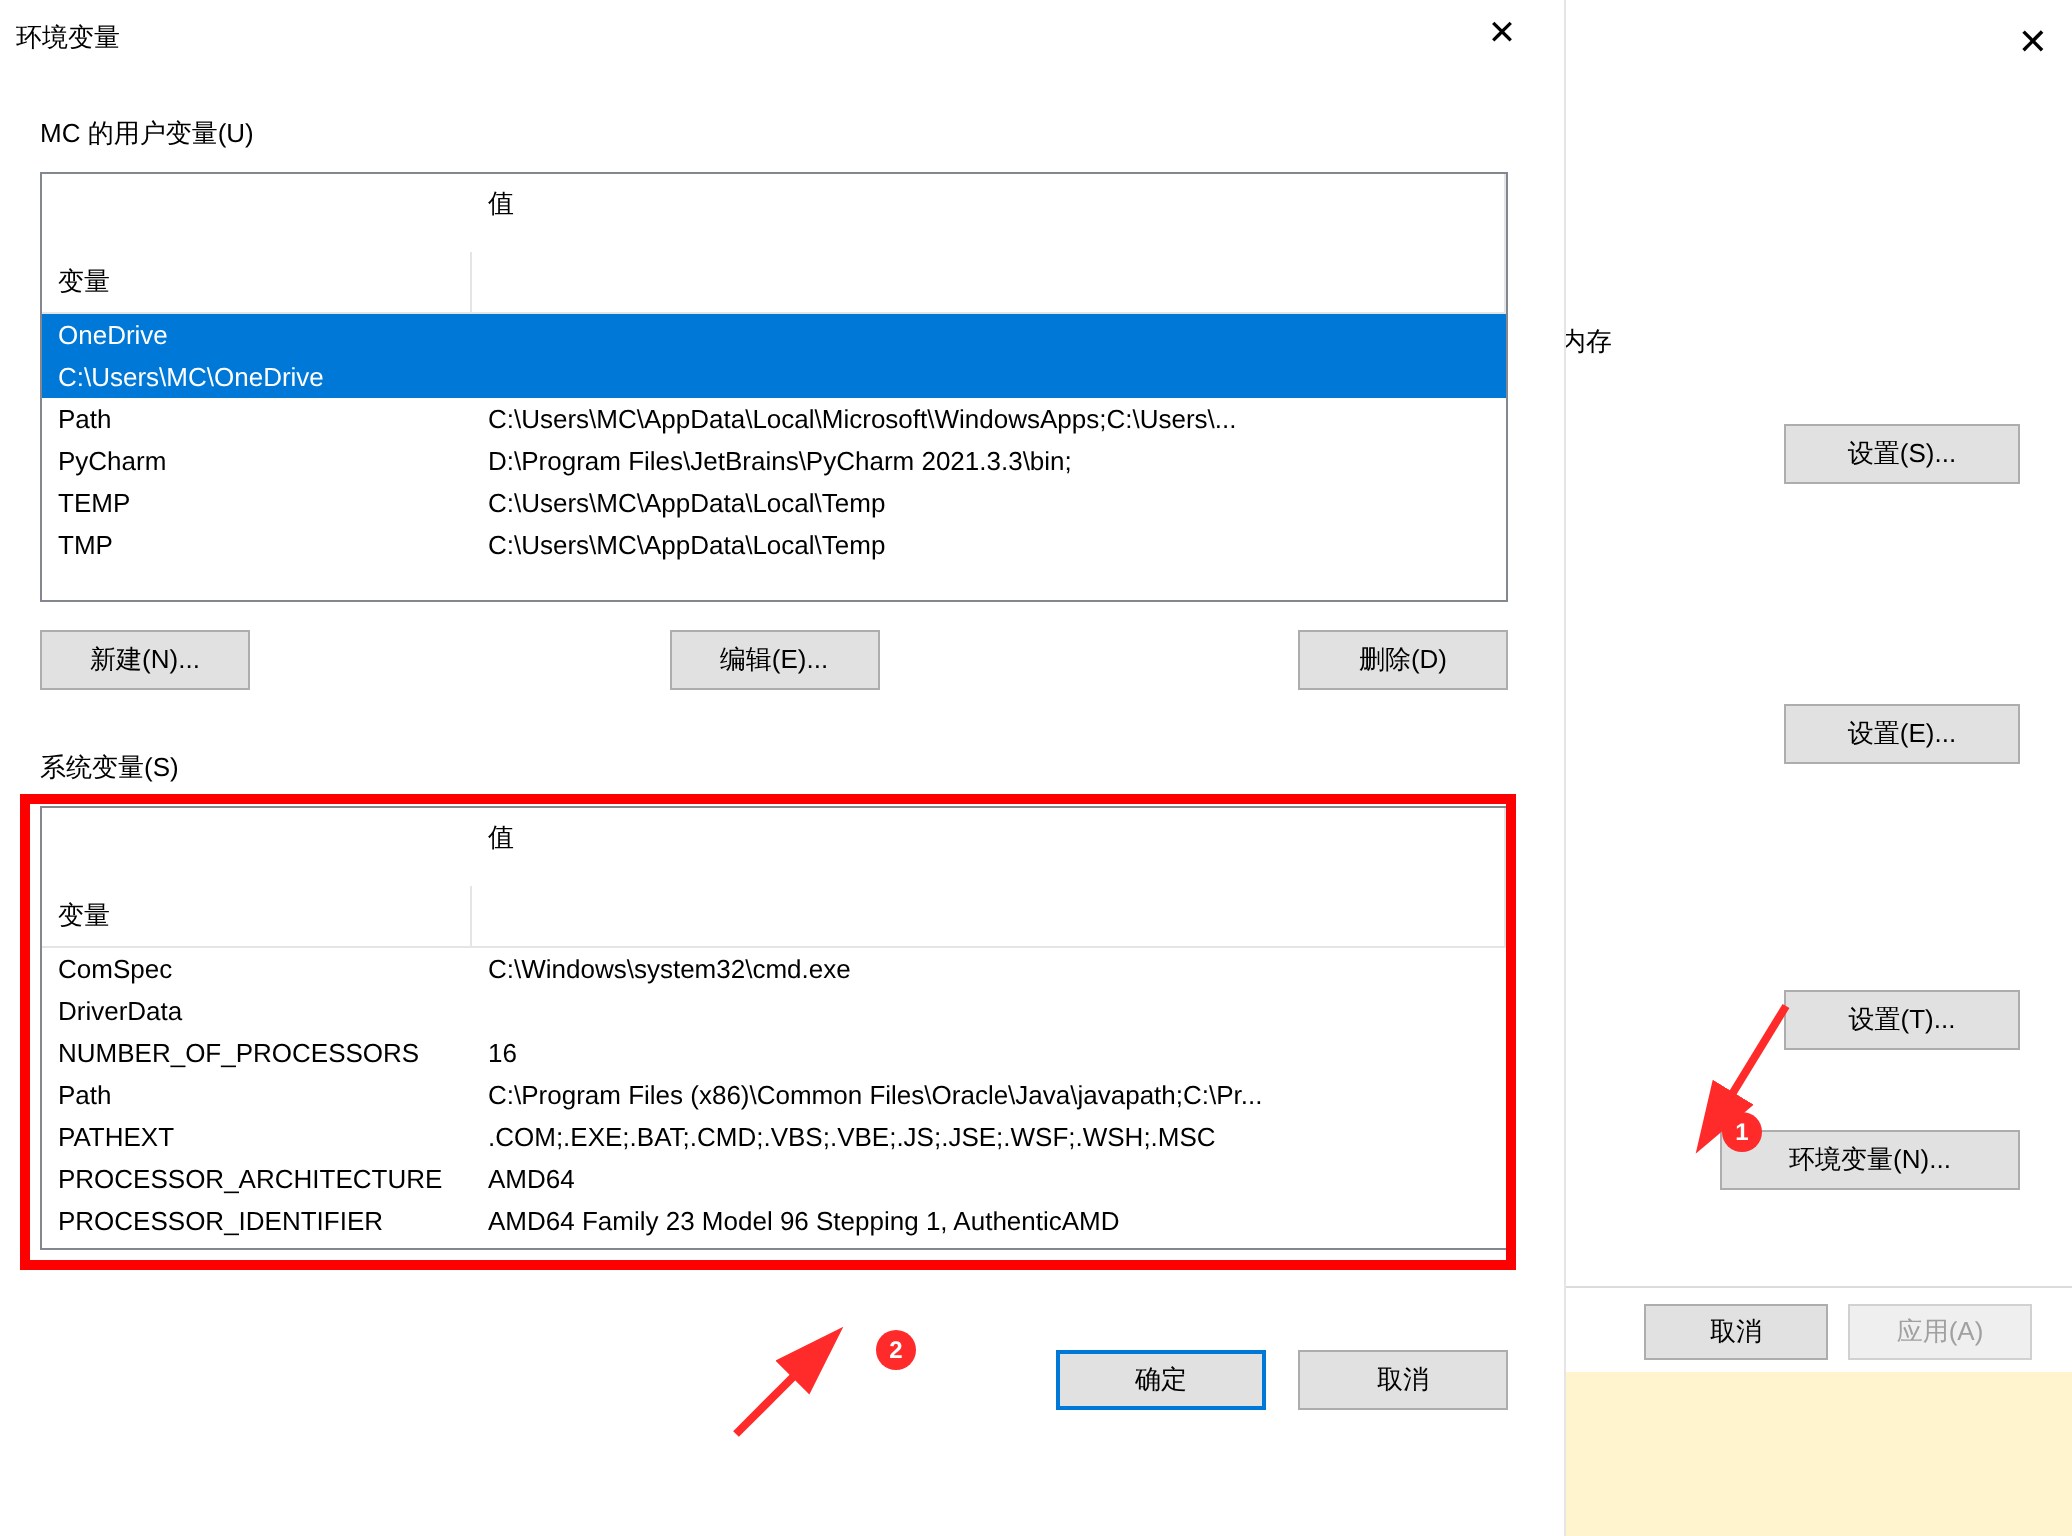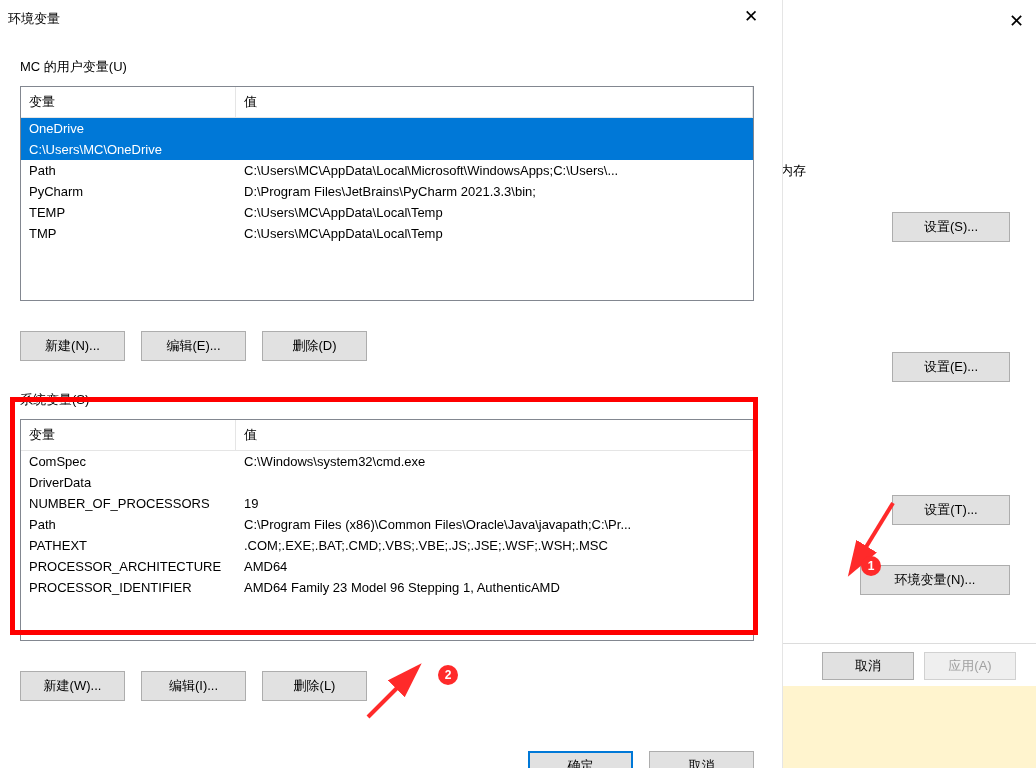--- a/index.html
+++ b/index.html
@@ -131,21 +131,21 @@
     .list-header {
       display: flex;
       border-bottom: 1px solid #e5e5e5;
       flex-shrink: 0;
     }
     .list-header .col {
       padding: 6px 8px 6px 8px;
       font-size: 13px;
       border-right: 1px solid #e5e5e5;
     }
-    .col.var { width: 215px; }
+    .col.var { width: 215px; margin-top: 39px; }
     .col.val { flex: 1; }
     .list-body {
       flex: 1;
     }
     .row {
       display: flex;
       font-size: 13px;
     }
     .row .cell {
       padding: 3px 8px 3px 8px;
@@ -155,23 +155,23 @@
     }
     .cell.var { width: 215px; flex-shrink: 0; }
     .cell.val { flex: 1; }
     .row.selected {
       background: #0078d7;
       color: #fff;
       flex-direction: column;
     }
     .buttons-row {
       display: flex;
-      justify-content: flex-start;
+      justify-content: space-between;
       gap: 16px;
-      margin-top: 30px;
+      margin-top: 14px;
       padding-right: 0px;
     }
     .wbtn {
       width: 105px;
       height: 30px;
       background: #e1e1e1;
       border: 1px solid #adadad;
       font-size: 13px;
       cursor: pointer;
     }
@@ -285,44 +285,39 @@
       <div class="list-body" id="sys-list">
           <div class="row">
             <div class="cell var">ComSpec</div>
             <div class="cell val">C:\Windows\system32\cmd.exe</div>
           </div>
           <div class="row">
             <div class="cell var">DriverData</div>
           </div>
           <div class="row">
             <div class="cell var">NUMBER_OF_PROCESSORS</div>
-            <div class="cell val">19</div>
+            <div class="cell val">16</div>
           </div>
           <div class="row">
             <div class="cell var">Path</div>
             <div class="cell val">C:\Program Files (x86)\Common Files\Oracle\Java\javapath;C:\Pr...</div>
           </div>
           <div class="row">
             <div class="cell var">PATHEXT</div>
             <div class="cell val">.COM;.EXE;.BAT;.CMD;.VBS;.VBE;.JS;.JSE;.WSF;.WSH;.MSC</div>
           </div>
           <div class="row">
             <div class="cell var">PROCESSOR_ARCHITECTURE</div>
             <div class="cell val">AMD64</div>
           </div>
           <div class="row">
             <div class="cell var">PROCESSOR_IDENTIFIER</div>
             <div class="cell val">AMD64 Family 23 Model 96 Stepping 1, AuthenticAMD</div>
           </div>
         </div>
-    </div>
-    <div class="buttons-row">
-      <button class="wbtn">新建(W)...</button>
-      <button class="wbtn">编辑(I)...</button>
-      <button class="wbtn">删除(L)</button>
     </div>
 
   </div>
   <div class="dialog-buttons">
       <button class="wbtn primary">确定</button>
       <button class="wbtn">取消</button>
   </div>
 </div>
 
 <div class="red-box" style="top:397px; left:10px; width:748px; height:238px;"></div>

